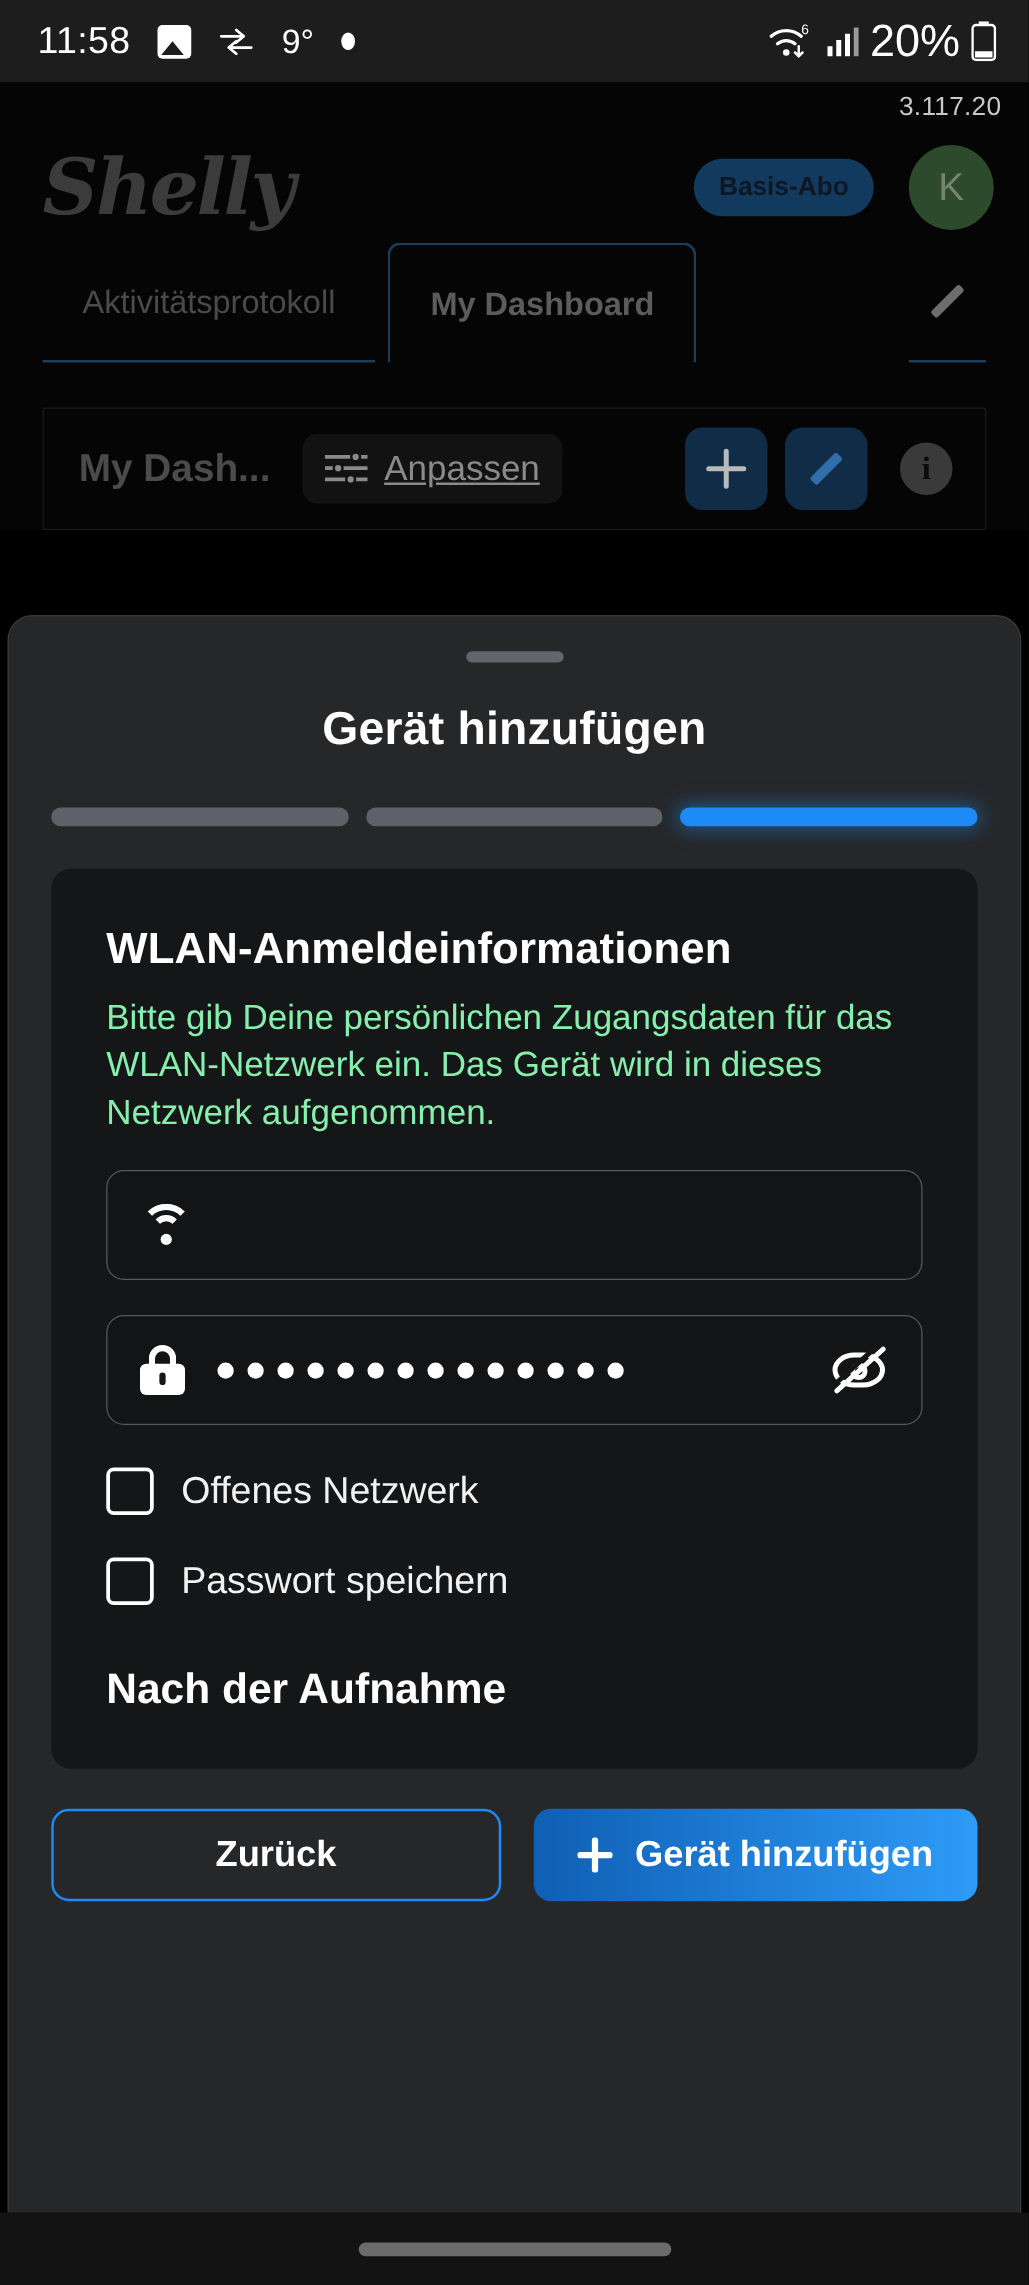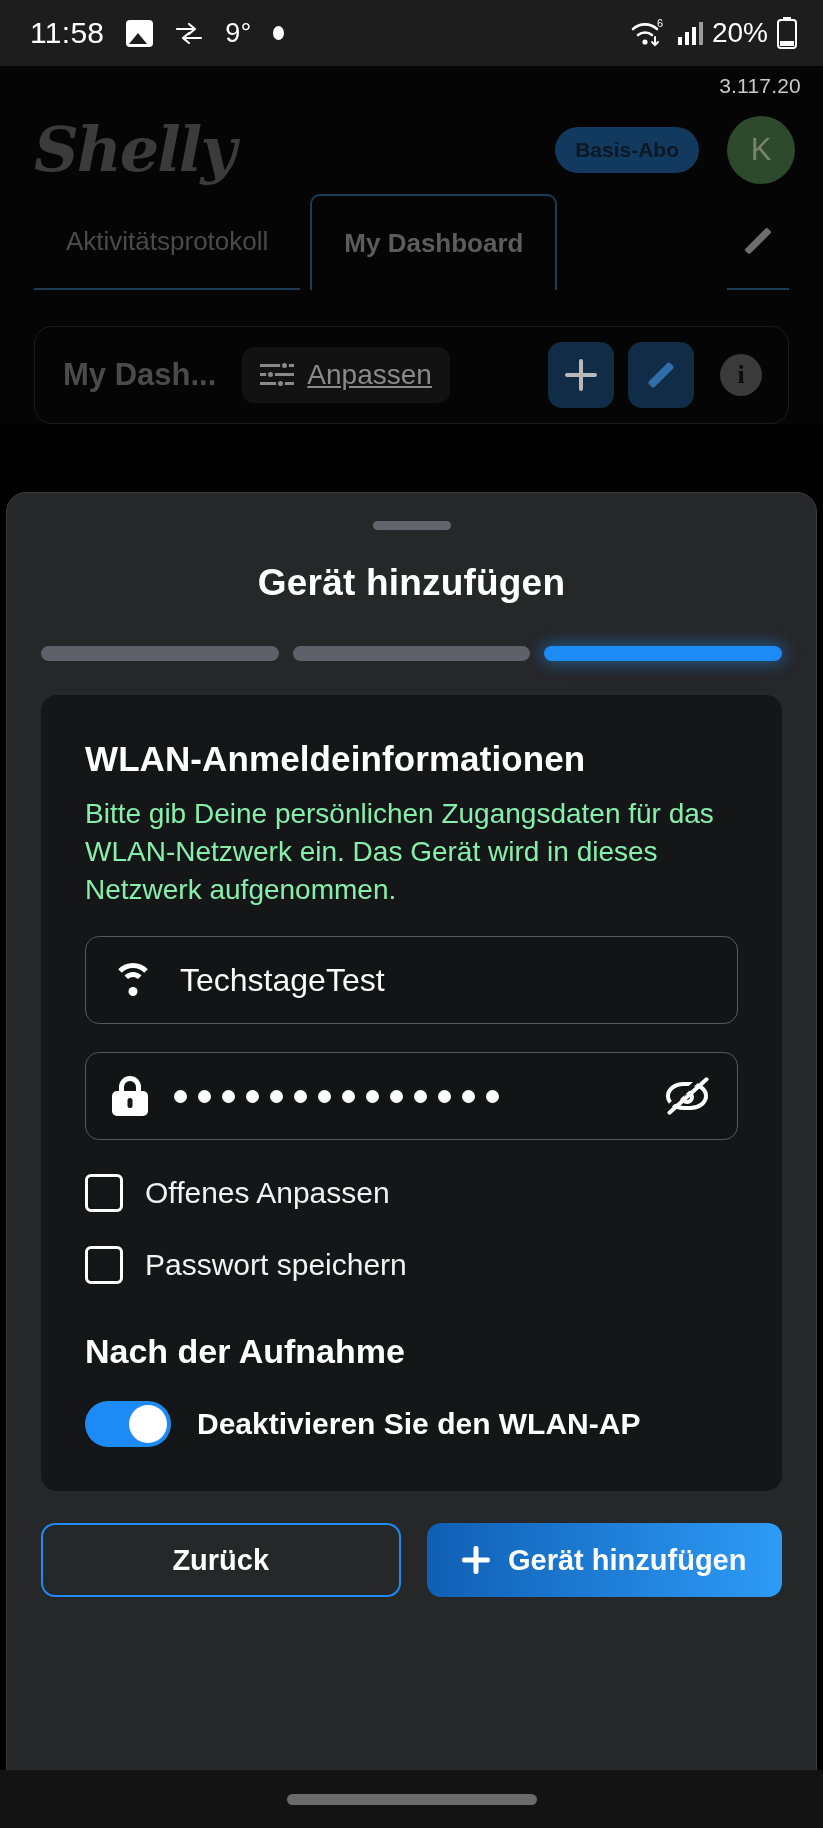--- a/index.html
+++ b/index.html
@@ -22,21 +22,21 @@
     background: #1d1d1d;
     display: flex; align-items: center;
     justify-content: space-between;
     padding: 0 26px 0 30px;
     color: #ffffff;
   }
   .sb-left { display: flex; align-items: center; gap: 22px; }
   .sb-time { font-size: 30px; font-weight: 400; letter-spacing: .3px; }
   .sb-temp { font-size: 27px; font-weight: 400; }
   .sb-right { display: flex; align-items: center; gap: 9px; }
-  .sb-batt { font-size: 28px; font-weight: 400; }
+  .sb-batt { font-size: 36px; font-weight: 400; }
   .icon-photo {
     width: 27px; height: 27px; background: #fff; border-radius: 4px;
     position: relative; overflow: hidden;
   }
   .icon-photo::after {
     content: ""; position: absolute; left: 3px; bottom: 3px;
     width: 0; height: 0;
     border-left: 9px solid transparent; border-right: 9px solid transparent;
     border-bottom: 11px solid #1d1d1d;
   }
@@ -114,21 +114,21 @@
     content: ""; position: absolute; left: 50%; top: 50%;
     width: 7px; height: 32px; background: #6d6d6d;
     transform: translate(-50%,-50%) rotate(45deg);
     border-radius: 2px;
   }
 
   
   .dash-bar {
     margin: 36px 34px 0 34px;
     height: 98px;
-    border: 1px solid #1b1b1b; border-radius: 18px;
+    border: 1px solid #1b1b1b; border-radius: 2px;
     display: flex; align-items: center; gap: 14px;
     padding: 0 14px;
   }
   .dash-title { color: #4b4b4b; font-size: 31px; font-weight: 700; padding-left: 14px; }
   .anpassen-wrap {
     margin-left: 12px; display: flex; align-items: center; gap: 13px;
     background: #121212; border-radius: 12px; padding: 12px 18px;
   }
   .slider-ico { width: 34px; height: 28px; position: relative; }
   .slider-ico i {
@@ -429,21 +429,20 @@
     <div class="card">
       <div class="card-h">WLAN-Anmeldeinformationen</div>
       <div class="card-p">Bitte gib Deine persönlichen Zugangsdaten für das WLAN-Netzwerk ein. Das Gerät wird in dieses Netzwerk aufgenommen.</div>
 
       <div class="field">
         <span class="wifi-ico">
             <i></i>
             <i></i>
             <i></i>
           </span>
-        <span class="field-val">TechstageTest</span>
       </div>
 
       <div class="field">
         <span class="lock-ico">
           <span class="shackle"></span>
             <span class="body"></span>
         </span>
         <span class="dots">
           <span></span>
             <span></span>
@@ -463,36 +462,30 @@
         <span class="eye-ico">
           <span class="e"></span>
             <span class="p"></span>
             <span class="slash"></span>
         </span>
       </div>
 
 
       <div class="cb-row">
         <span class="cbox"></span>
-        <span class="cb-lab">Offenes Anpassen</span>
+        <span class="cb-lab">Offenes Netzwerk</span>
       </div>
 
       <div class="cb-row">
         <span class="cbox"></span>
         <span class="cb-lab">Passwort speichern</span>
       </div>
 
       <div class="after-h">Nach der Aufnahme</div>
 
-      <div class="toggle-row">
-        <span class="toggle">
-            <span class="knob"></span>
-          </span>
-        <span class="toggle-lab">Deaktivieren Sie den WLAN-AP</span>
-      </div>
     </div>
 
     <div class="footer">
       <div class="btn ghost">Zurück</div>
       <div class="btn primary">
         <span class="plus-w"></span>
         <span>Gerät hinzufügen</span>
       </div>
     </div>
   </div>

